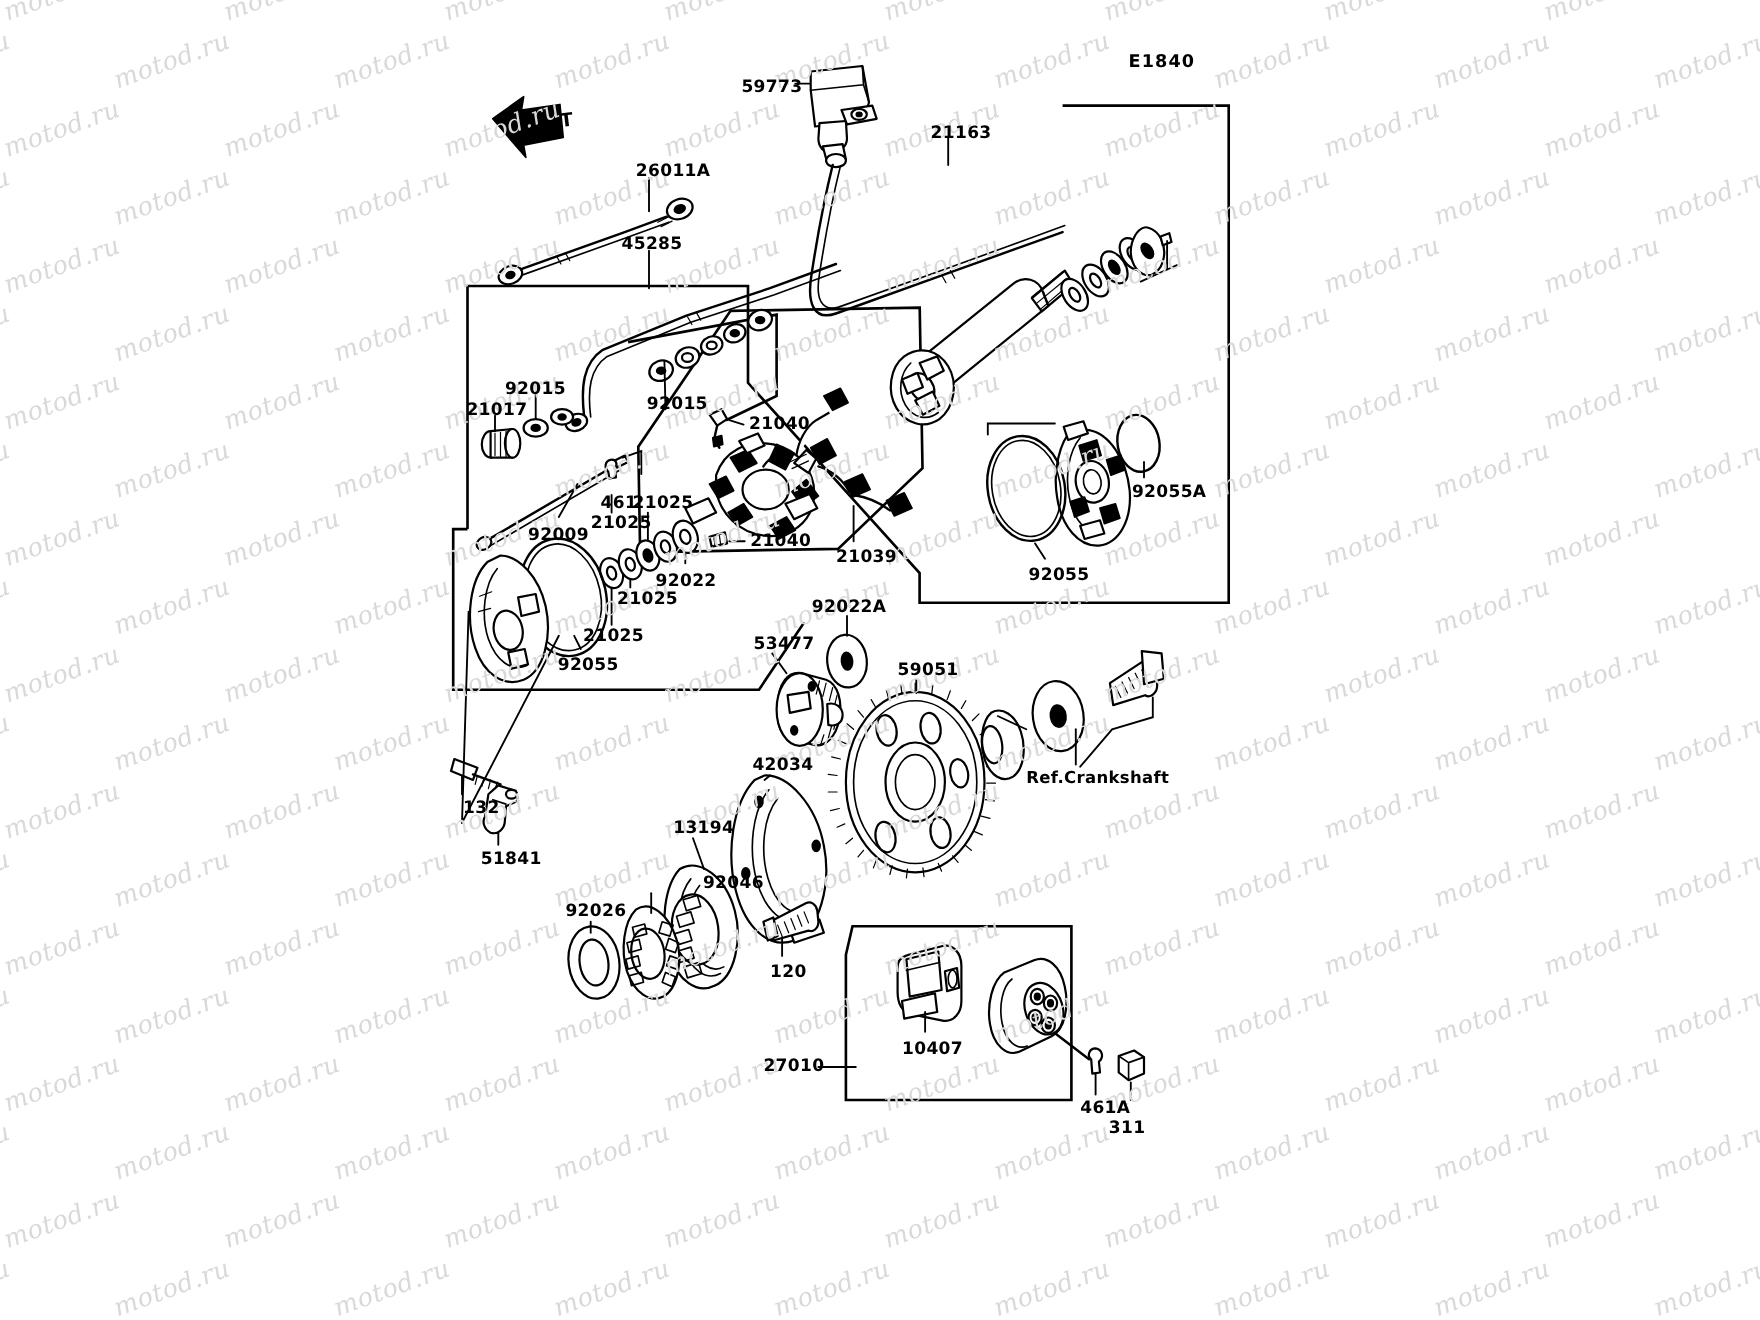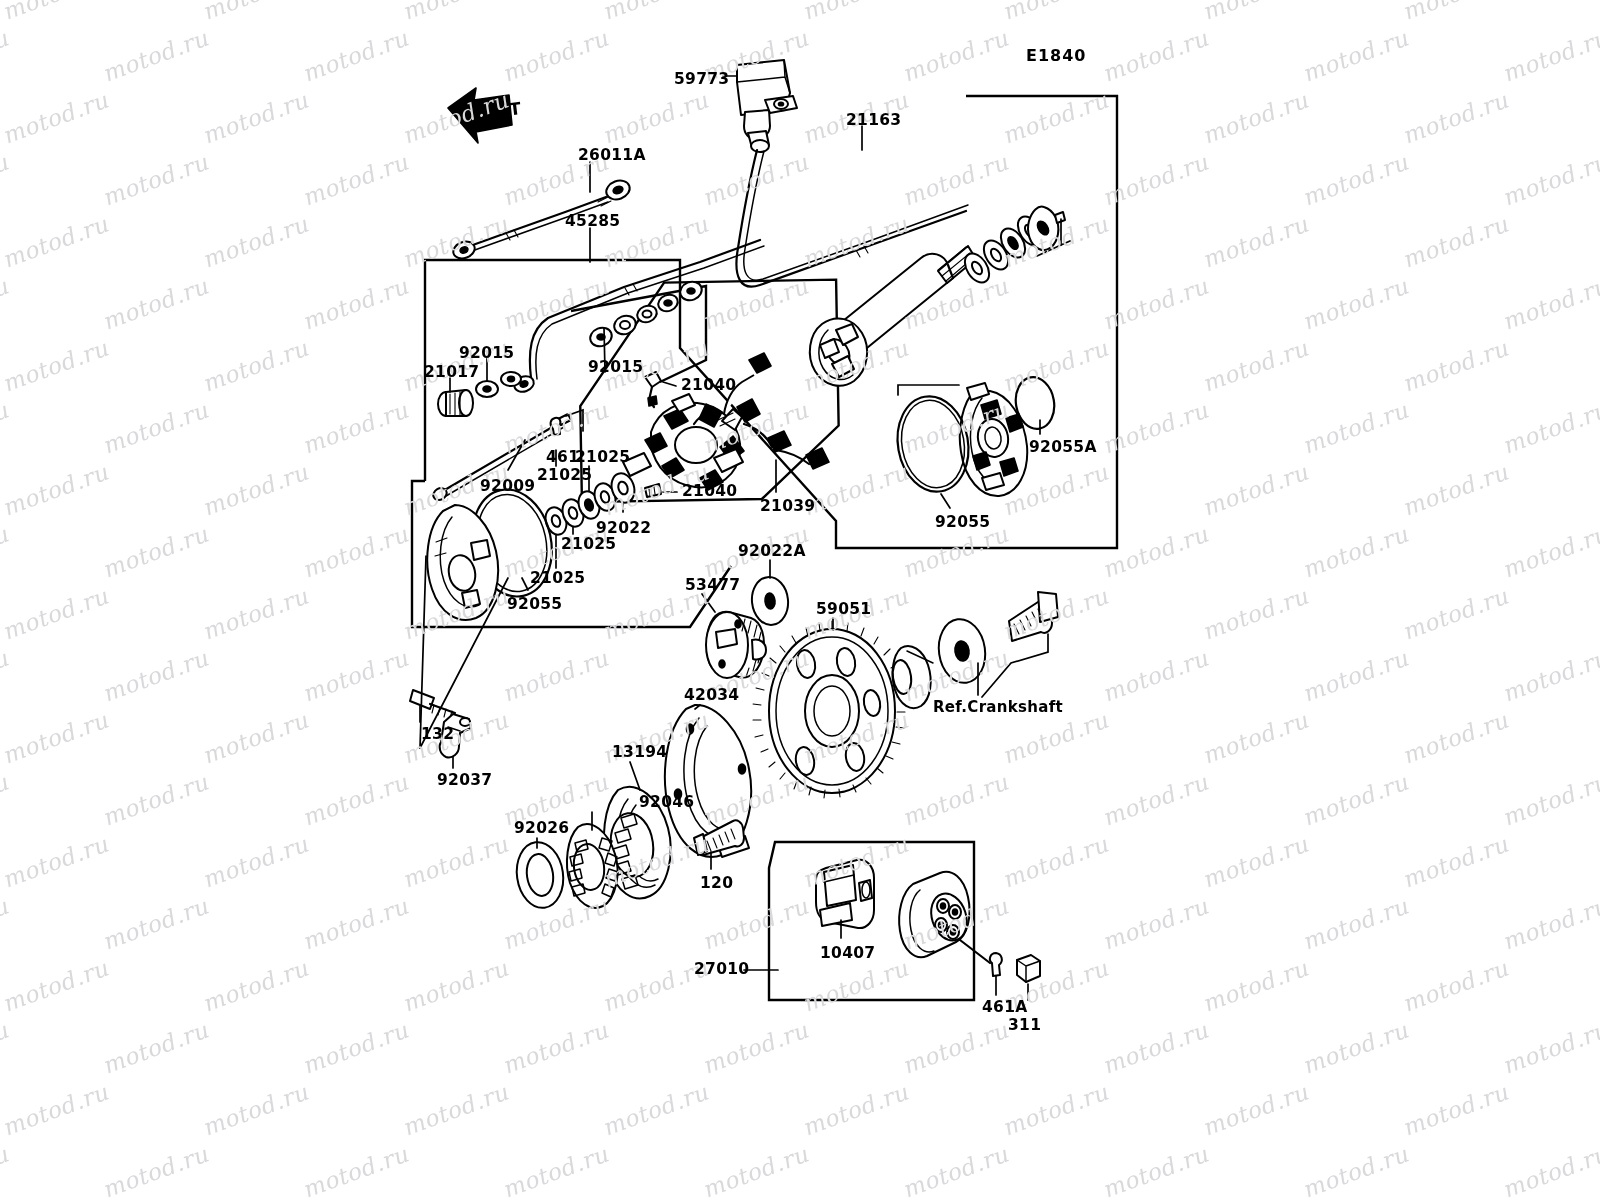--- a/index.html
+++ b/index.html
@@ -704,20 +704,20 @@
     <div class="lbl" style="left:738px;top:544px;">92022A</div>
     <div class="lbl" style="left:685px;top:578px;">53477</div>
     <div class="lbl" style="left:816px;top:602px;">59051</div>
     <div class="lbl ref" style="left:933px;top:700px;">Ref.Crankshaft</div>
     <div class="lbl" style="left:684px;top:688px;">42034</div>
     <div class="lbl" style="left:612px;top:745px;">13194</div>
     <div class="lbl" style="left:598px;top:795px;margin-left:41px;">92046</div>
     <div class="lbl" style="left:514px;top:821px;">92026</div>
     <div class="lbl" style="left:700px;top:876px;">120</div>
     <div class="lbl" style="left:421px;top:727px;">132</div>
-    <div class="lbl" style="left:437px;top:773px;">92037</div>
+    <div class="lbl" style="left:437px;top:773px;">51841</div>
     <div class="lbl" style="left:694px;top:962px;">27010</div>
     <div class="lbl" style="left:820px;top:946px;">10407</div>
     <div class="lbl" style="left:982px;top:1000px;">461A</div>
     <div class="lbl" style="left:1008px;top:1018px;">311</div>
   </div>
 
 </div>
 
 </body></html>

